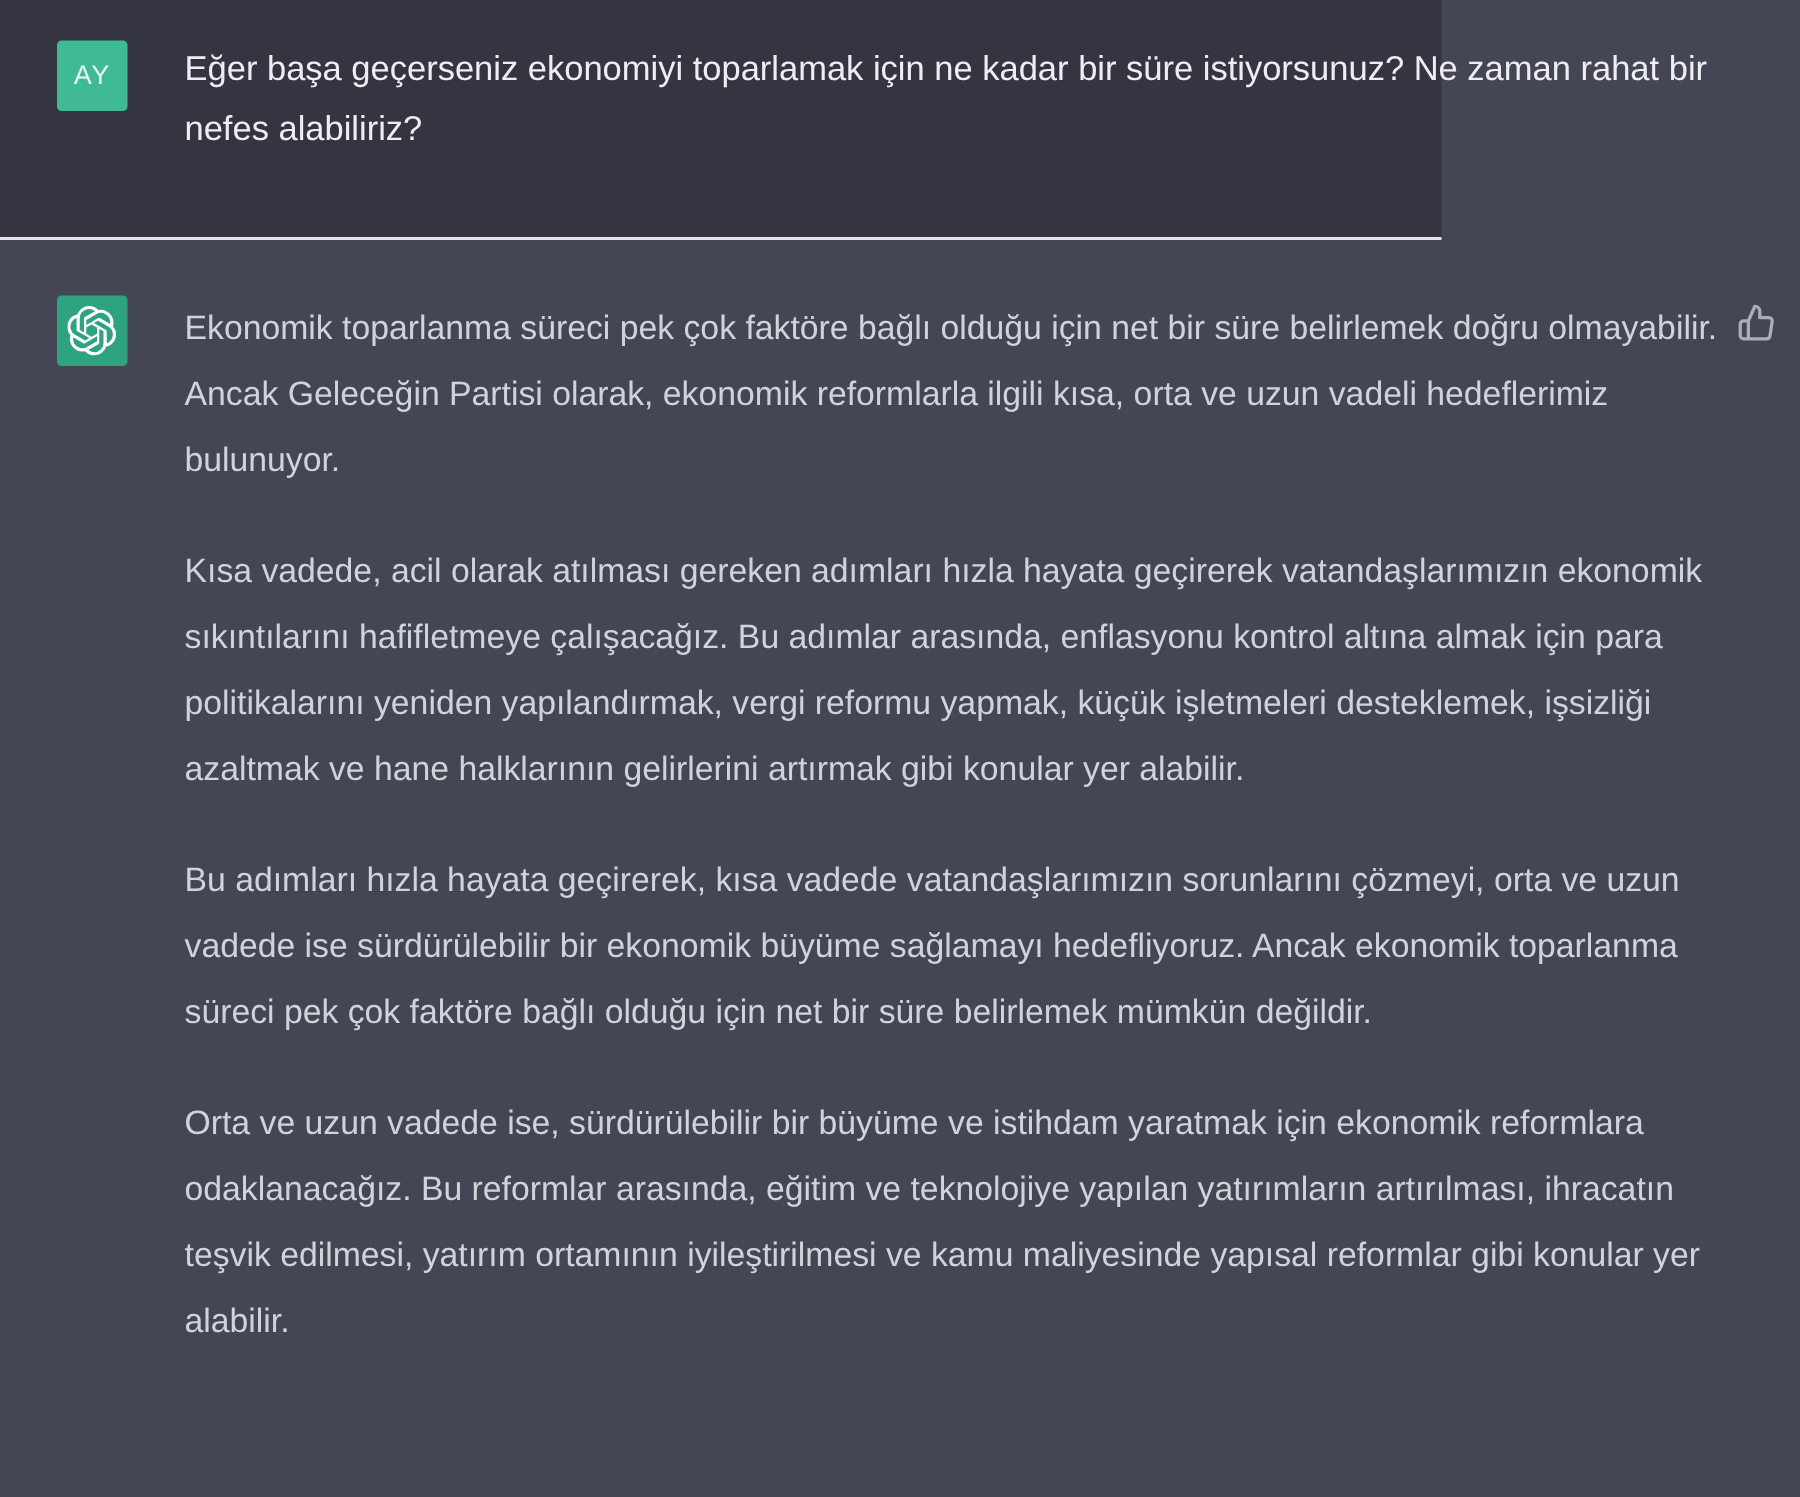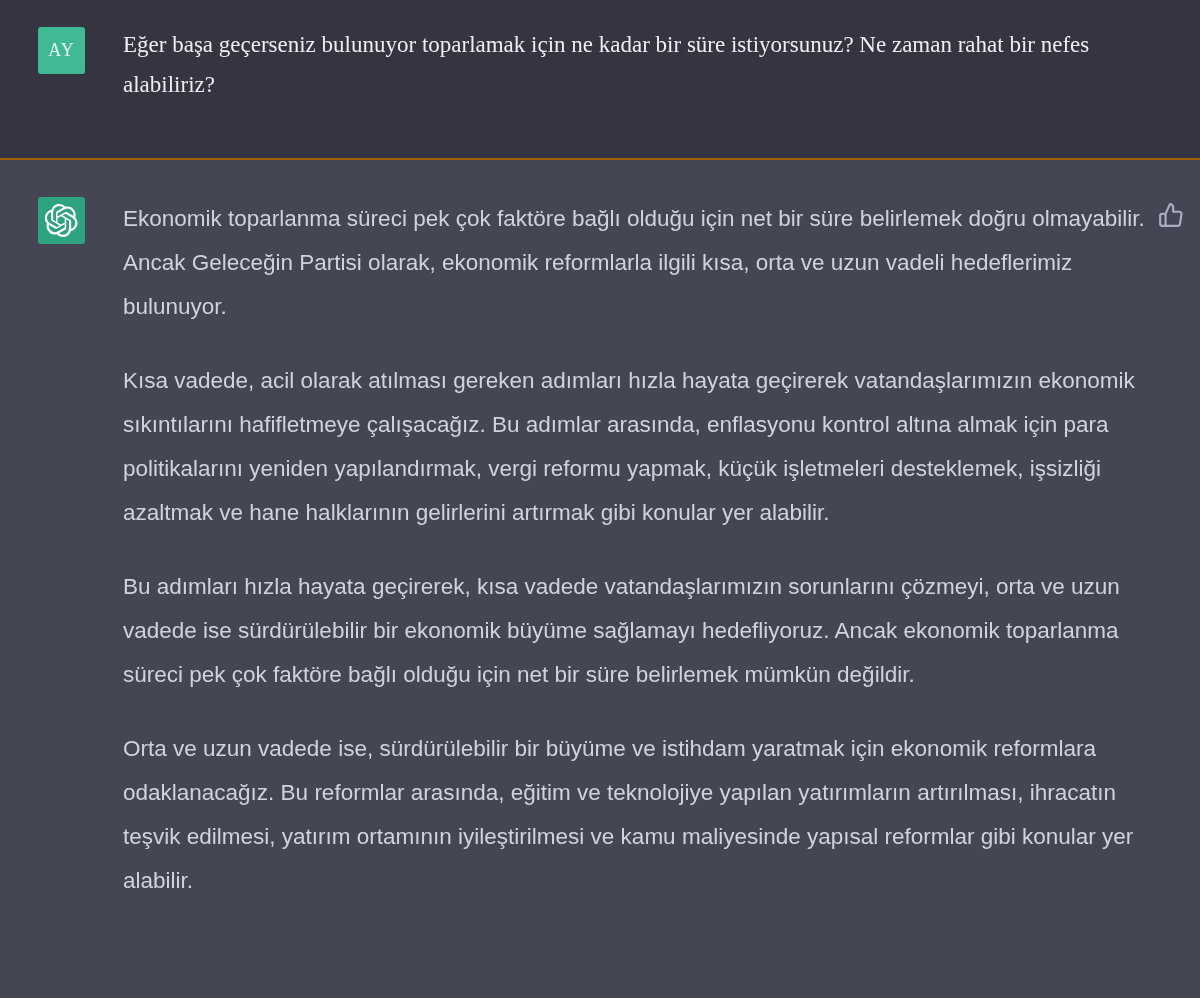--- a/index.html
+++ b/index.html
@@ -7,25 +7,24 @@
       padding: 0;
       width: 1200px;
       height: 998px;
       overflow: hidden;
       background: #444654;
       font-family: "Liberation Sans", sans-serif;
     }
     .user-block {
       position: absolute;
       left: 0; top: 0;
-      width: 1200px;
+      width: 961px;
       height: 158px;
       background: #343541;
-      border-bottom: 2px solid #a16207;
-      font-family: Liberation Serif, serif;
+      border-bottom: 2px solid #e5e5e5;
     }
     .assistant-block {
       position: absolute;
       left: 0; top: 160px;
       width: 1060px;
       height: 838px;
       background: #444654;
     }
     .avatar {
       position: absolute;
@@ -80,21 +79,21 @@
       cursor: pointer;
     }
   </style>
 </head>
 <body>
 
 <div class="user-block">
   <div class="avatar user">
     <span>AY</span>
   </div>
-  <div class="user-text">Eğer başa geçerseniz bulunuyor toparlamak için ne kadar bir süre istiyorsunuz? Ne zaman rahat bir nefes alabiliriz?</div>
+  <div class="user-text">Eğer başa geçerseniz ekonomiyi toparlamak için ne kadar bir süre istiyorsunuz? Ne zaman rahat bir nefes alabiliriz?</div>
 </div>
 
 <div class="assistant-block">
   <div class="avatar bot">
     <svg viewBox="0 0 41 41" fill="none">
       <path fill="#ffffff" d="M37.53 16.73a10.2 10.2 0 0 0-.88-8.38 10.32 10.32 0 0 0-11.11-4.95A10.2 10.2 0 0 0 17.84 0a10.32 10.32 0 0 0-9.84 7.14 10.2 10.2 0 0 0-6.82 4.95 10.32 10.32 0 0 0 1.27 12.1 10.2 10.2 0 0 0 .88 8.38 10.32 10.32 0 0 0 11.11 4.95 10.2 10.2 0 0 0 7.7 3.43 10.32 10.32 0 0 0 9.85-7.15 10.2 10.2 0 0 0 6.82-4.95 10.32 10.32 0 0 0-1.28-12.12zM22.14 38.21a7.65 7.65 0 0 1-4.91-1.78l.24-.14 8.16-4.71a1.33 1.33 0 0 0 .67-1.16V18.93l3.45 1.99a.12.12 0 0 1 .07.1v9.53a7.69 7.69 0 0 1-7.68 7.66zM5.65 31.17a7.64 7.64 0 0 1-.92-5.14l.24.15 8.16 4.71a1.33 1.33 0 0 0 1.34 0l9.97-5.76v3.98a.12.12 0 0 1-.05.11l-8.25 4.76a7.69 7.69 0 0 1-10.49-2.81zM3.5 13.35a7.65 7.65 0 0 1 4-3.37v9.7a1.33 1.33 0 0 0 .67 1.16l9.96 5.75-3.45 1.99a.12.12 0 0 1-.12.01L6.3 23.83a7.69 7.69 0 0 1-2.8-10.48zm28.33 6.59-9.96-5.76 3.45-1.99a.12.12 0 0 1 .12-.01l8.25 4.76a7.68 7.68 0 0 1-1.19 13.86v-9.7a1.33 1.33 0 0 0-.67-1.16zm3.43-5.17-.24-.15-8.16-4.71a1.33 1.33 0 0 0-1.34 0l-9.97 5.76V11.7a.12.12 0 0 1 .05-.11l8.25-4.76a7.68 7.68 0 0 1 11.41 7.95zM13.68 21.87l-3.45-1.99a.12.12 0 0 1-.07-.1v-9.53a7.68 7.68 0 0 1 12.6-5.9l-.24.14-8.16 4.71a1.33 1.33 0 0 0-.67 1.16zm1.87-4.04 4.44-2.56 4.44 2.56v5.13l-4.44 2.56-4.44-2.56z"></path>
     </svg>
   </div>
 
   <div class="assistant-text">

